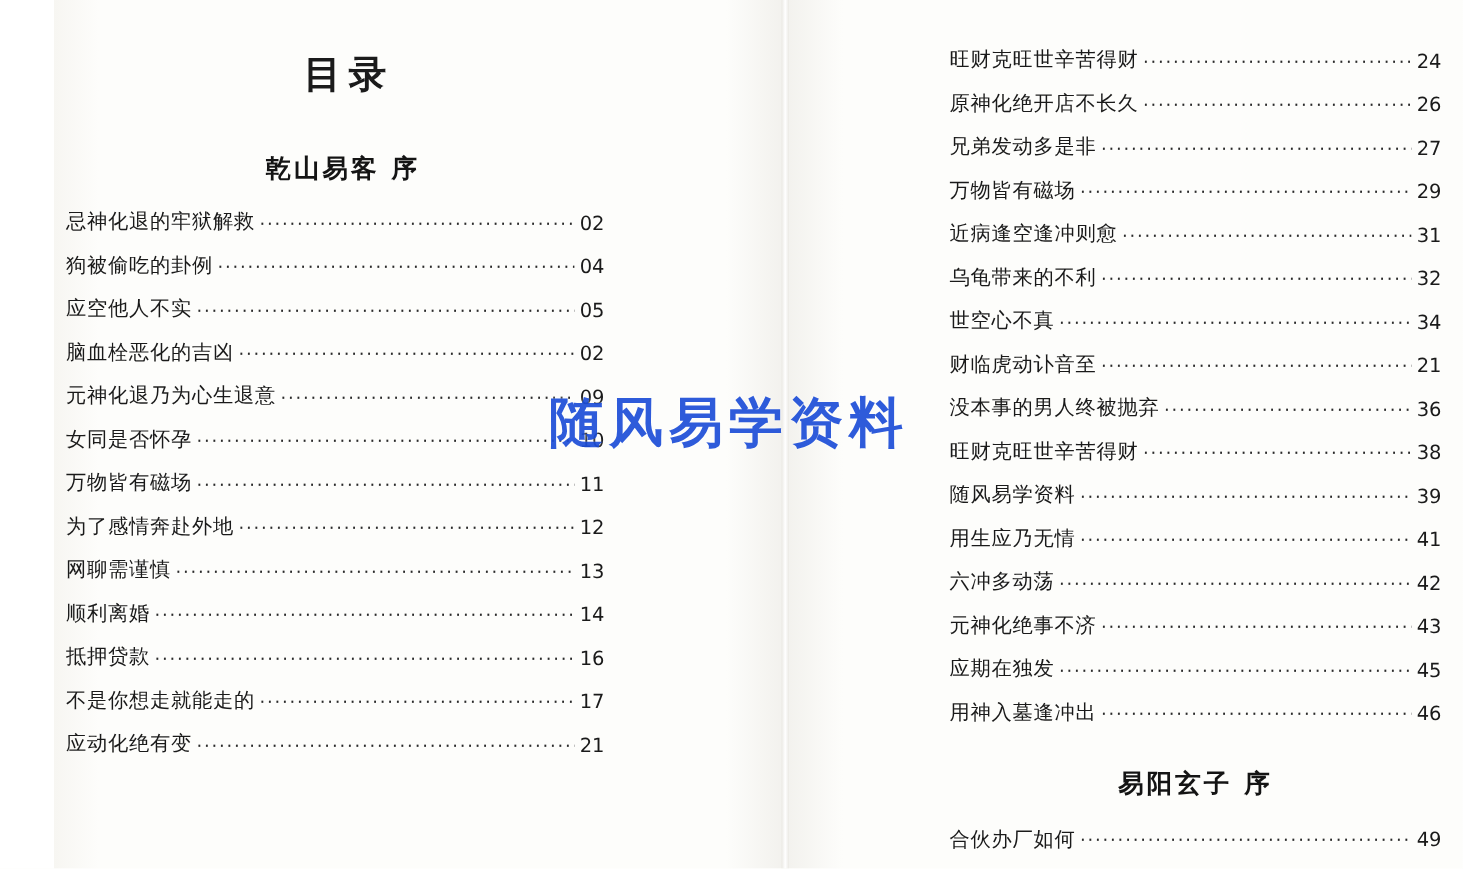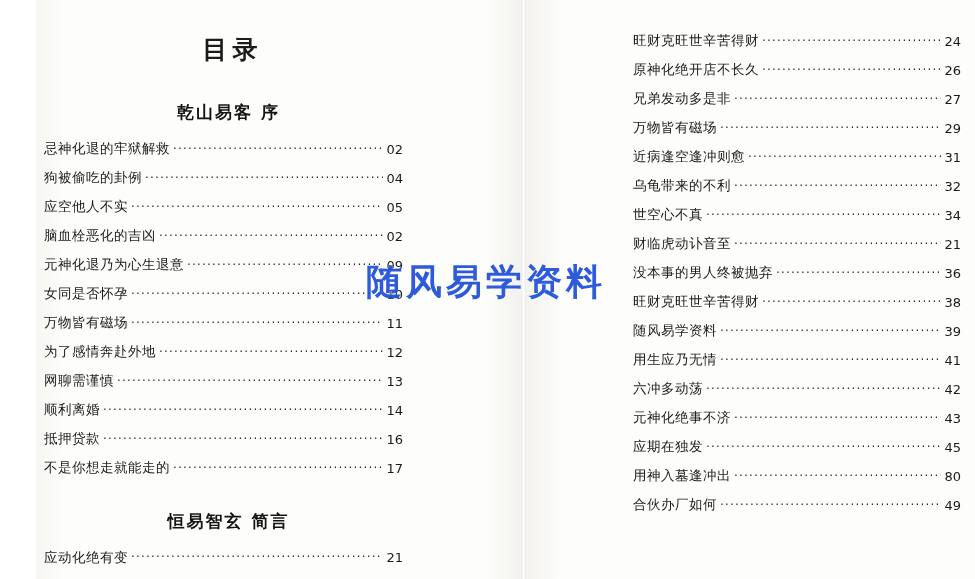--- a/index.html
+++ b/index.html
@@ -199,21 +199,20 @@
           <span class="toc-dots">······································································································</span>
           <span class="toc-page">16</span>
         </li>
         <li class="toc-item">
           <span class="toc-title">不是你想走就能走的</span>
           <span class="toc-dots">······································································································</span>
           <span class="toc-page">17</span>
         </li>
       </ul>
 
-      <div class="section-heading">恒易智玄  简言</div>
       <ul class="toc-list toc-left-list">
         <li class="toc-item">
           <span class="toc-title">应动化绝有变</span>
           <span class="toc-dots">······································································································</span>
           <span class="toc-page">21</span>
         </li>
 
       </ul>
     </div>
   </div>
@@ -292,24 +291,25 @@
           <span class="toc-page">43</span>
         </li>
         <li class="toc-item">
           <span class="toc-title">应期在独发</span>
           <span class="toc-dots">······································································································</span>
           <span class="toc-page">45</span>
         </li>
         <li class="toc-item">
           <span class="toc-title">用神入墓逢冲出</span>
           <span class="toc-dots">······································································································</span>
-          <span class="toc-page">80</span>
+          <span class="toc-page">46</span>
         </li>
       </ul>
 
+      <div class="section-heading right-head">易阳玄子   序</div>
       <ul class="toc-list">
         <li class="toc-item">
           <span class="toc-title">合伙办厂如何</span>
           <span class="toc-dots">······································································································</span>
           <span class="toc-page">49</span>
         </li>
 
       </ul>
     </div>
   </div>

